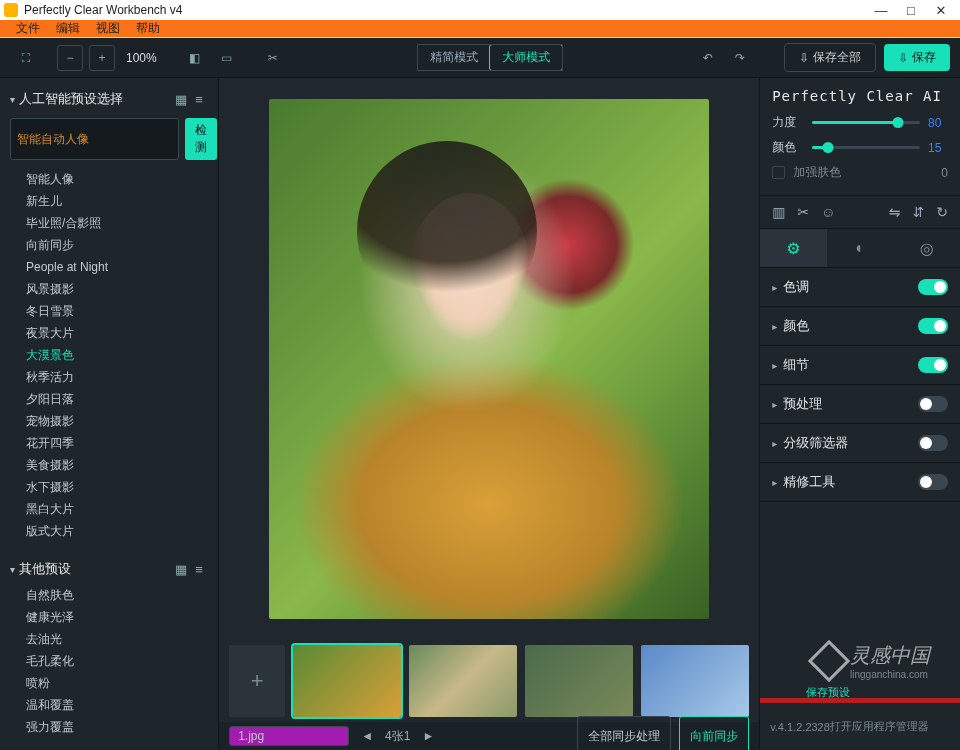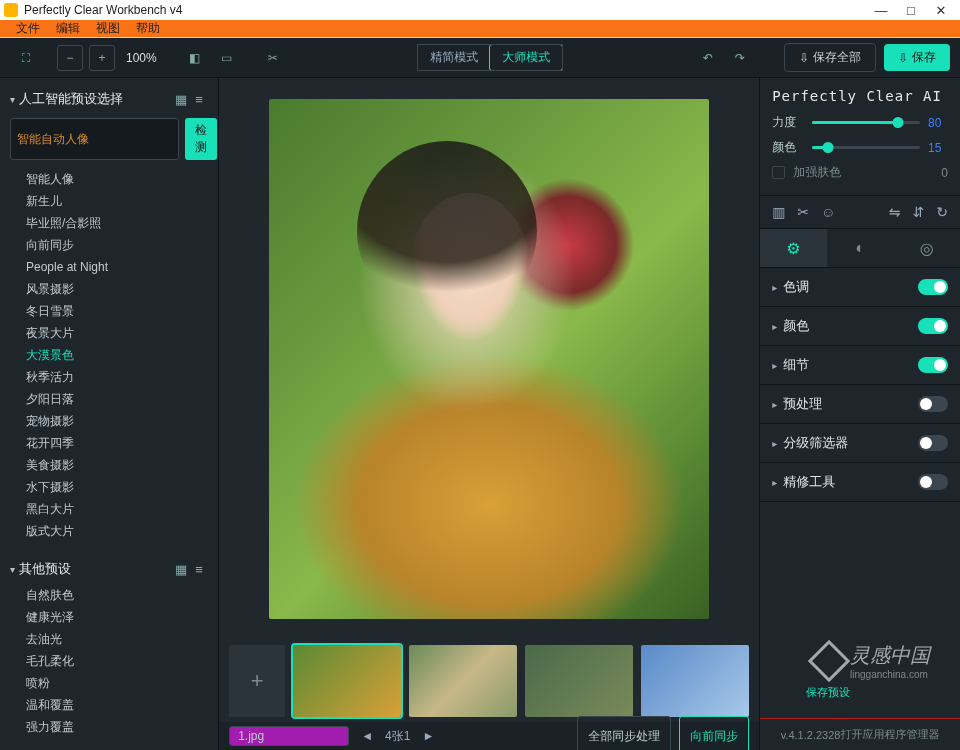--- a/index.html
+++ b/index.html
@@ -81,21 +81,21 @@
 .tab { flex:1; height:38px; display:flex; align-items:center; justify-content:center; cursor:pointer; color:#7a8a90; font-size:16px; }
 .tab.act { background:#2a343a; color:#18e0b8; }
 .acc { border-bottom:1px solid #0e1418; }
 .acc-row { display:flex; align-items:center; padding:10px 12px; cursor:pointer; }
 .acc-row .ch { color:#9ab; font-size:10px; margin-right:6px; }
 .acc-row .t { flex:1; color:#e0e4e6; font-size:13px; }
 .toggle { width:30px; height:16px; background:#18e0b8; border-radius:8px; position:relative; }
 .toggle::after { content:""; position:absolute; right:2px; top:2px; width:12px; height:12px; background:#fff; border-radius:50%; }
 .toggle.off { background:#3a4650; }
 .toggle.off::after { left:2px; right:auto; }
-.footer { margin-top:auto; padding:8px 10px; display:flex; align-items:center; justify-content:center; color:#7a8a90; font-size:11px; border-top:1px solid #b91c1c; }
+.footer { margin-top:auto; padding:16px 10px; display:flex; align-items:center; justify-content:flex-start; color:#7a8a90; font-size:11px; border-top:5px solid #b91c1c; }
 .watermark { position:absolute; right:30px; bottom:70px; color:rgba(255,255,255,.6); font-style:italic; font-size:20px; pointer-events:none; display:flex; align-items:center; gap:6px; }
 .watermark .ico { width:30px; height:30px; border:3px solid rgba(255,255,255,.6); transform:rotate(45deg); }
 .watermark small { display:block; font-size:10px; font-style:normal; opacity:.7; }
 .saved-preset { position:absolute; right:110px; bottom:50px; color:#18e0b8; font-size:11px; }
 ::-webkit-scrollbar { width:8px; }
 ::-webkit-scrollbar-track { background:#1a2228; }
 ::-webkit-scrollbar-thumb { background:#3a4650; border-radius:4px; }
 </style>
 </head>
 <body>

